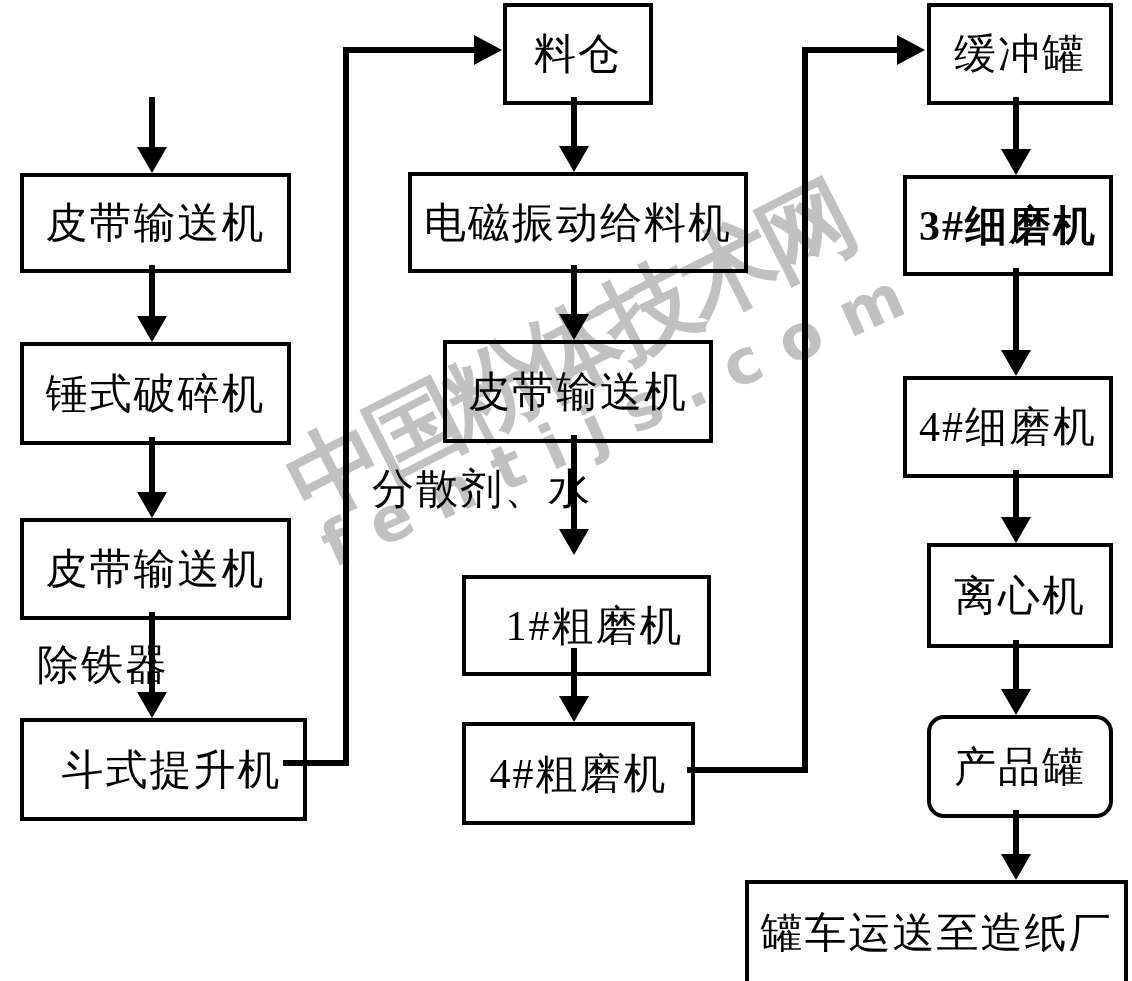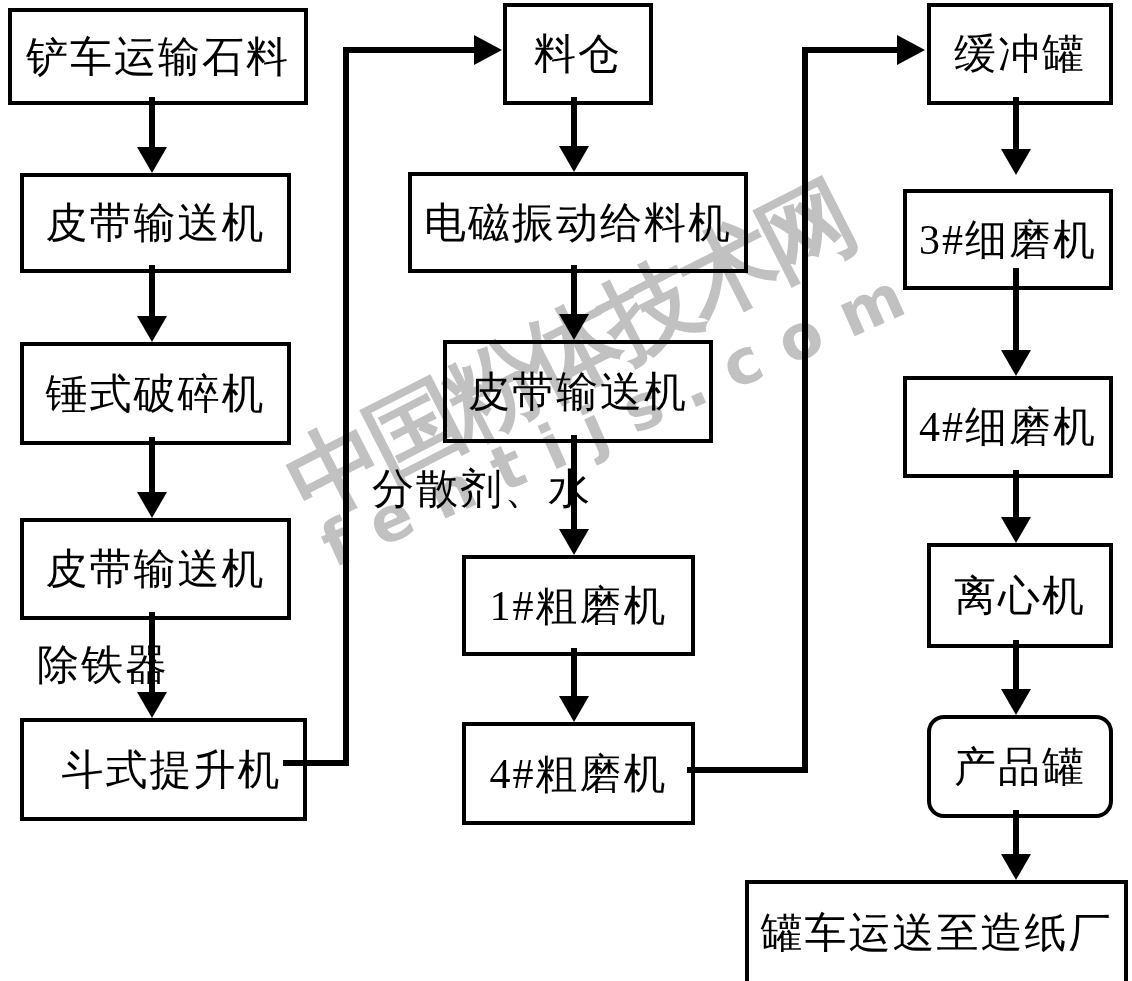--- a/index.html
+++ b/index.html
@@ -32,36 +32,35 @@
               border-left:28px solid #000;}
 </style>
 </head>
 <body>
 
 <div class="stage">
 
   <div class="wm wm-cn">中国粉体技术网</div>
   <div class="wm wm-en">fentijs.com</div>
 
-  <div class="box" style="left:8px;top:8px;width:292px;height:89px;">铲车运输石料</div>
   <div class="box" style="left:20px;top:173px;width:263px;height:92px;">皮带输送机</div>
   <div class="box" style="left:20px;top:342px;width:263px;height:95px;text-align:center;">锤式破碎机</div>
   <div class="box" style="left:20px;top:518px;width:263px;height:94px;">皮带输送机</div>
   <div class="flabel" style="left:13px;top:644px;margin-left:24px;">除铁器</div>
   <div class="box" style="left:20px;top:718px;width:263px;height:95px;padding-left:16px;">斗式提升机</div>
 
   <div class="box" style="left:503px;top:3px;width:142px;height:94px;">料仓</div>
   <div class="box" style="left:408px;top:172px;width:332px;height:93px;">电磁振动给料机</div>
   <div class="box" style="left:443px;top:340px;width:262px;height:95px;">皮带输送机</div>
   <div class="flabel" style="left:372px;top:468px;">分散剂、水</div>
-  <div class="box" style="left:462px;top:555px;width:225px;height:93px;">1#粗磨机</div>
+  <div class="box" style="left:462px;top:575px;width:225px;height:93px;padding-left:16px;">1#粗磨机</div>
   <div class="box" style="left:462px;top:722px;width:225px;height:95px;">4#粗磨机</div>
 
   <div class="box" style="left:927px;top:3px;width:178px;height:94px;">缓冲罐</div>
-  <div class="box" style="left:903px;top:189px;width:202px;height:93px;">3#细磨机</div>
+  <div class="box" style="left:903px;top:175px;width:202px;height:93px;font-weight:bold;">3#细磨机</div>
   <div class="box" style="left:903px;top:376px;width:202px;height:94px;">4#细磨机</div>
   <div class="box" style="left:927px;top:543px;width:178px;height:97px;">离心机</div>
   <div class="box" style="left:927px;top:715px;width:178px;height:95px;border-radius:17px;">产品罐</div>
   <div class="box" style="left:745px;top:880px;width:375px;height:98px;">罐车运送至造纸厂</div>
 
   <div class="varrow" style="left:137px;top:97px;height:76px;">
       <div class="shaft"></div>
       <div class="head"></div>
     </div>
   <div class="varrow" style="left:137px;top:265px;height:77px;">

